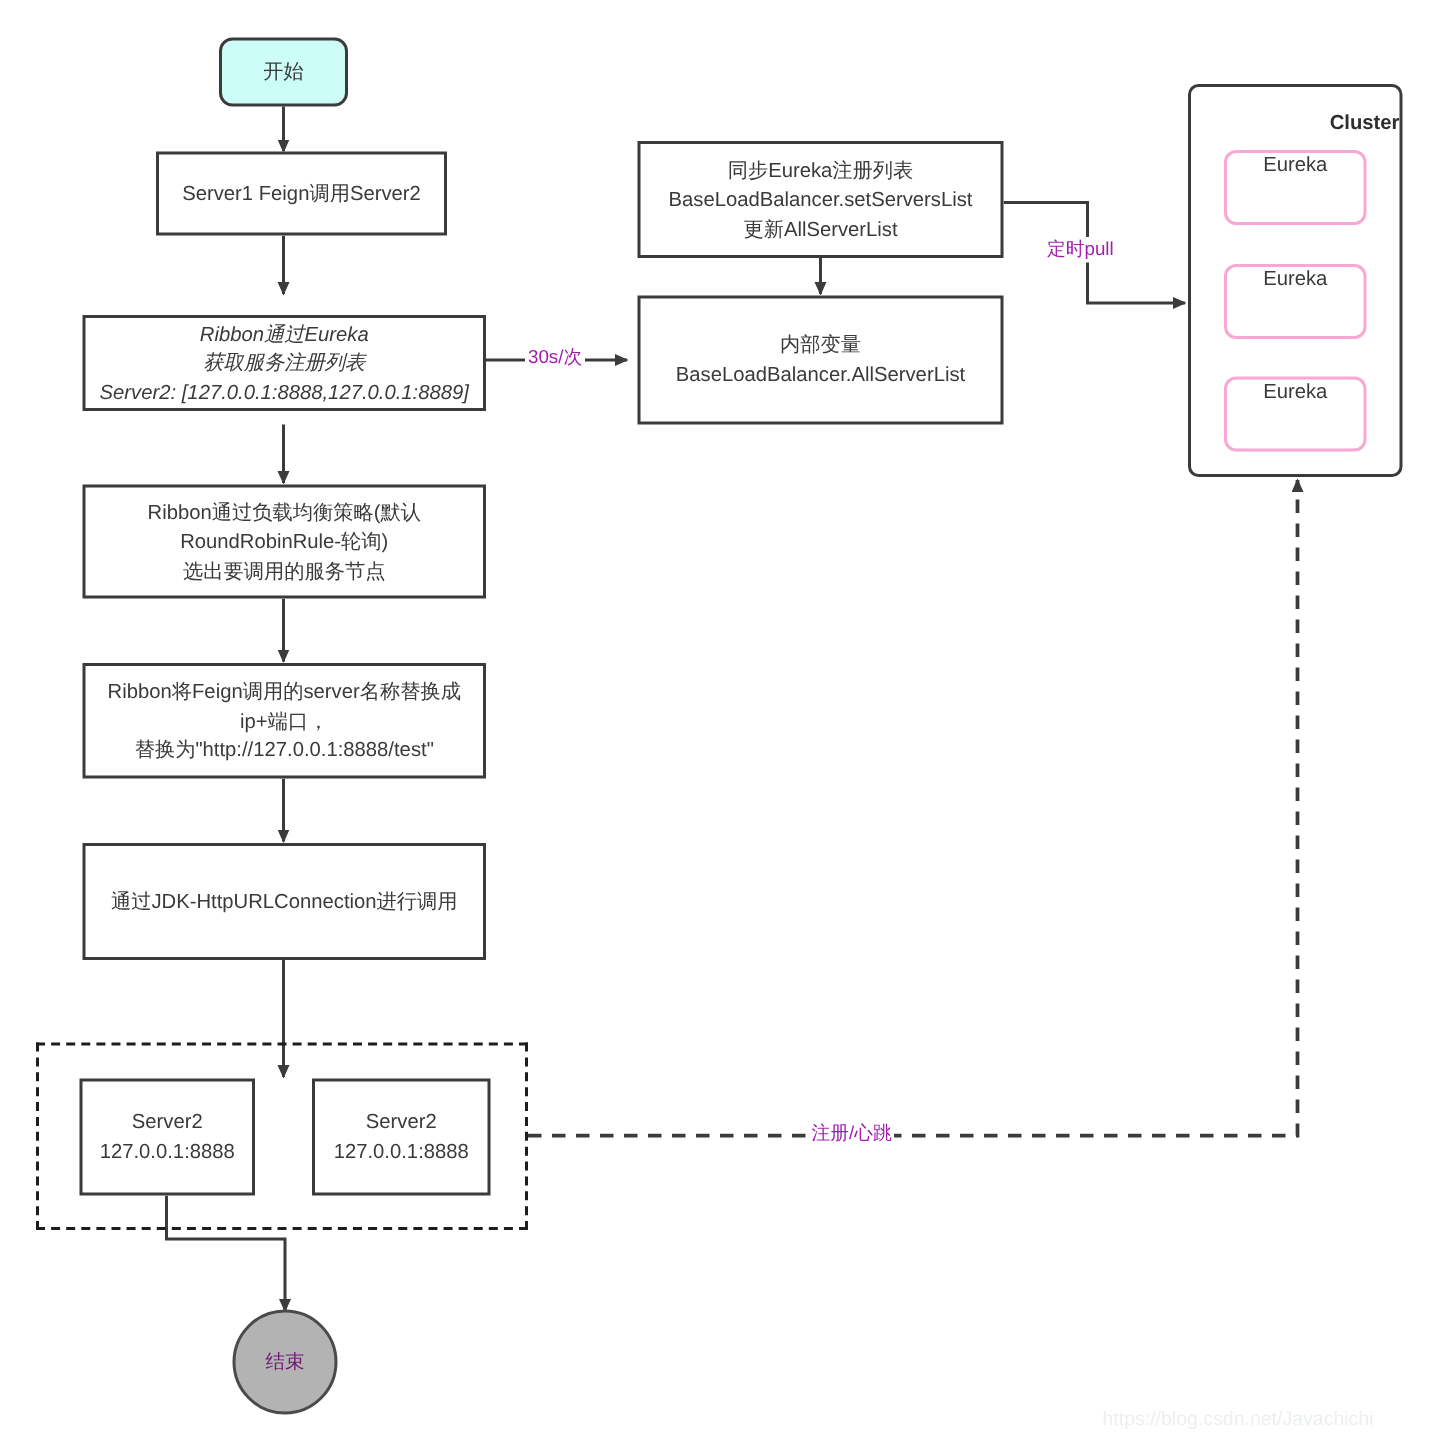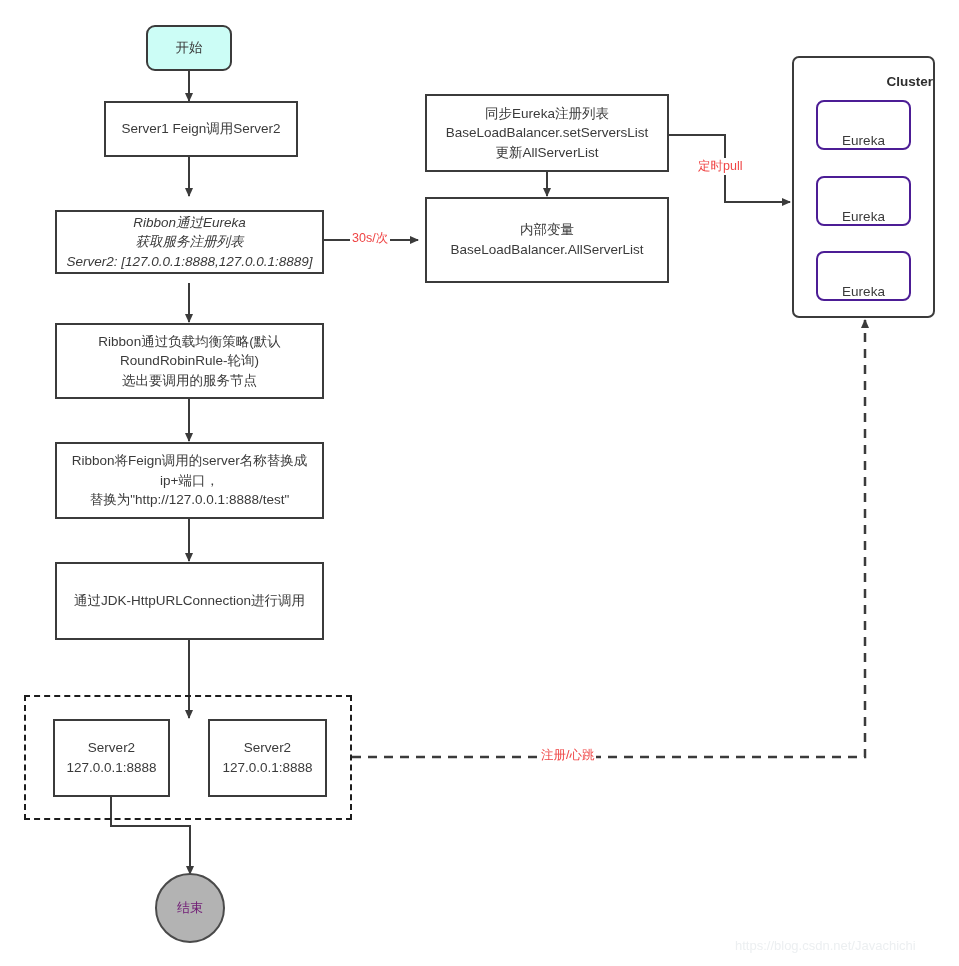--- a/index.html
+++ b/index.html
@@ -78,33 +78,33 @@
     left: 0;
     right: 0;
     text-align: right;
     font-size: 13.5px;
     font-weight: bold;
     color: #2e2e2e;
   }
   .eureka-node {
     position: absolute;
     box-sizing: border-box;
-    border: 2px solid #4c1d95;
+    border: 2px solid #f9a8d4;
     border-radius: 8px;
     background: #ffffff;
     display: flex;
-    align-items: flex-end;
+    align-items: flex-start;
     justify-content: center;
     font-size: 13.5px;
     color: #3a3a3a;
   }
   .edge-label {
     position: absolute;
     font-size: 12.5px;
-    color: #ef4444;
+    color: #a21caf;
     background: #ffffff;
     padding: 0 2px;
     white-space: nowrap;
   }
   .watermark {
     position: absolute;
     font-size: 13px;
     color: #eceff1;
     white-space: nowrap;
   }

